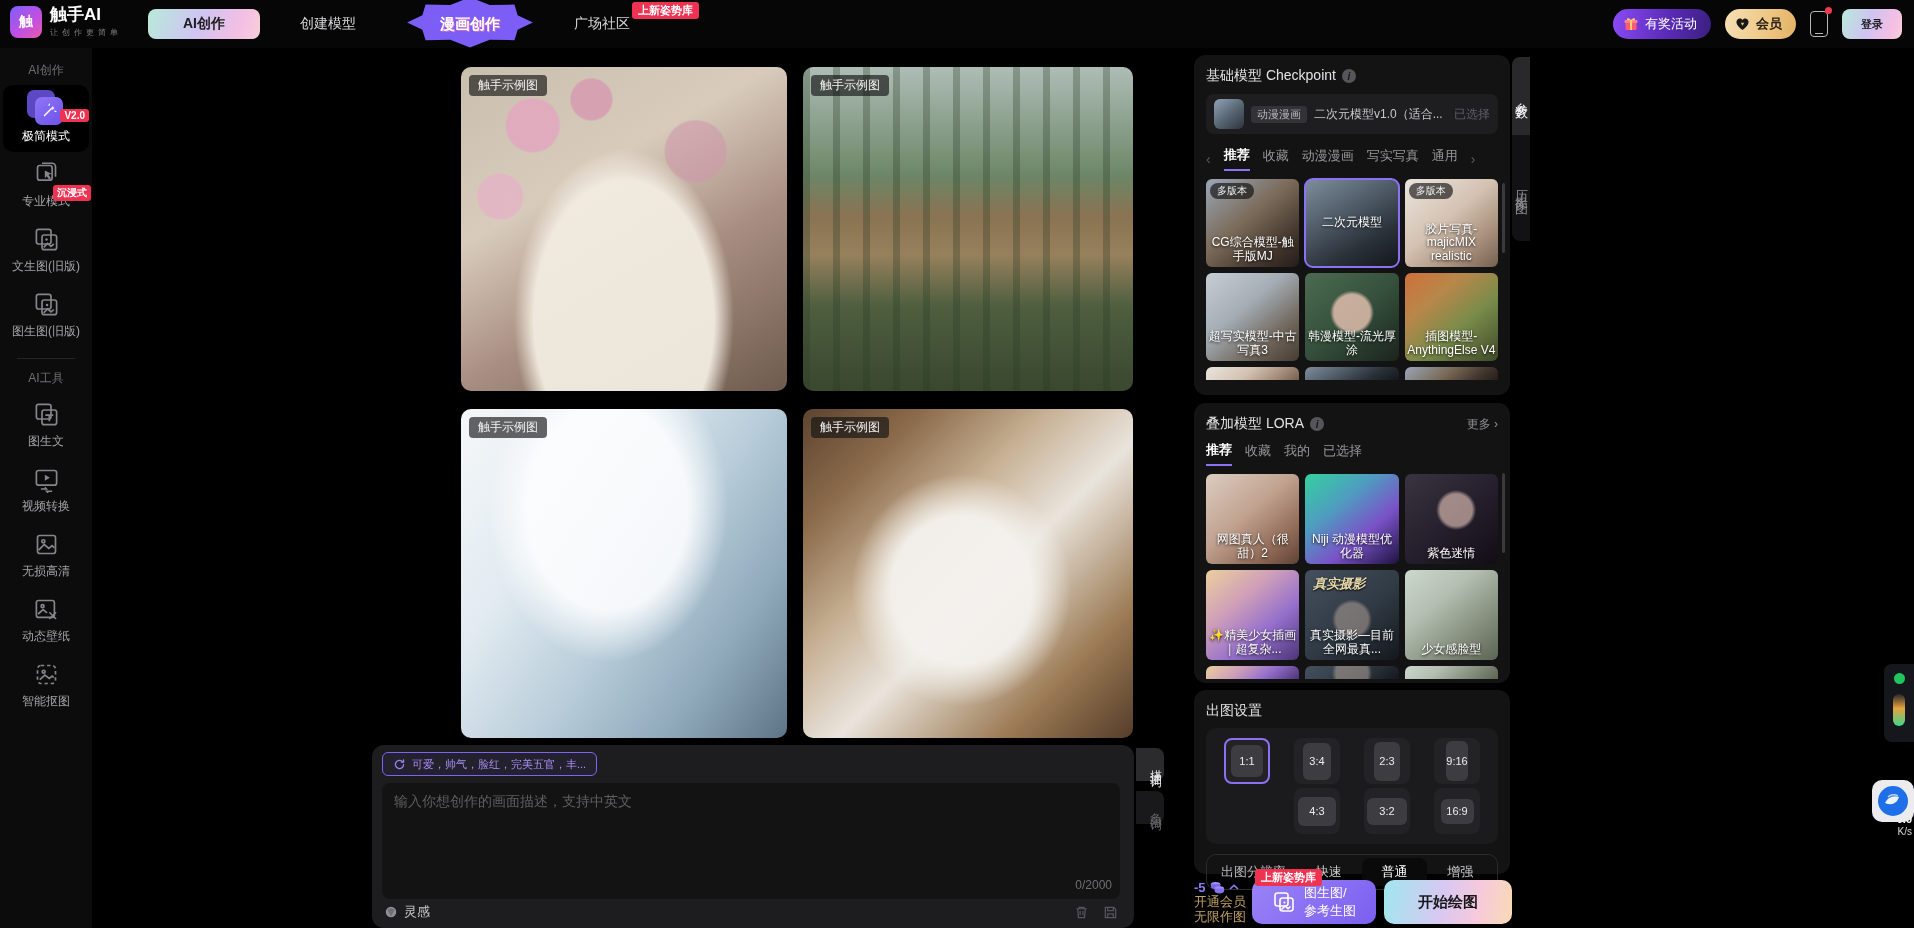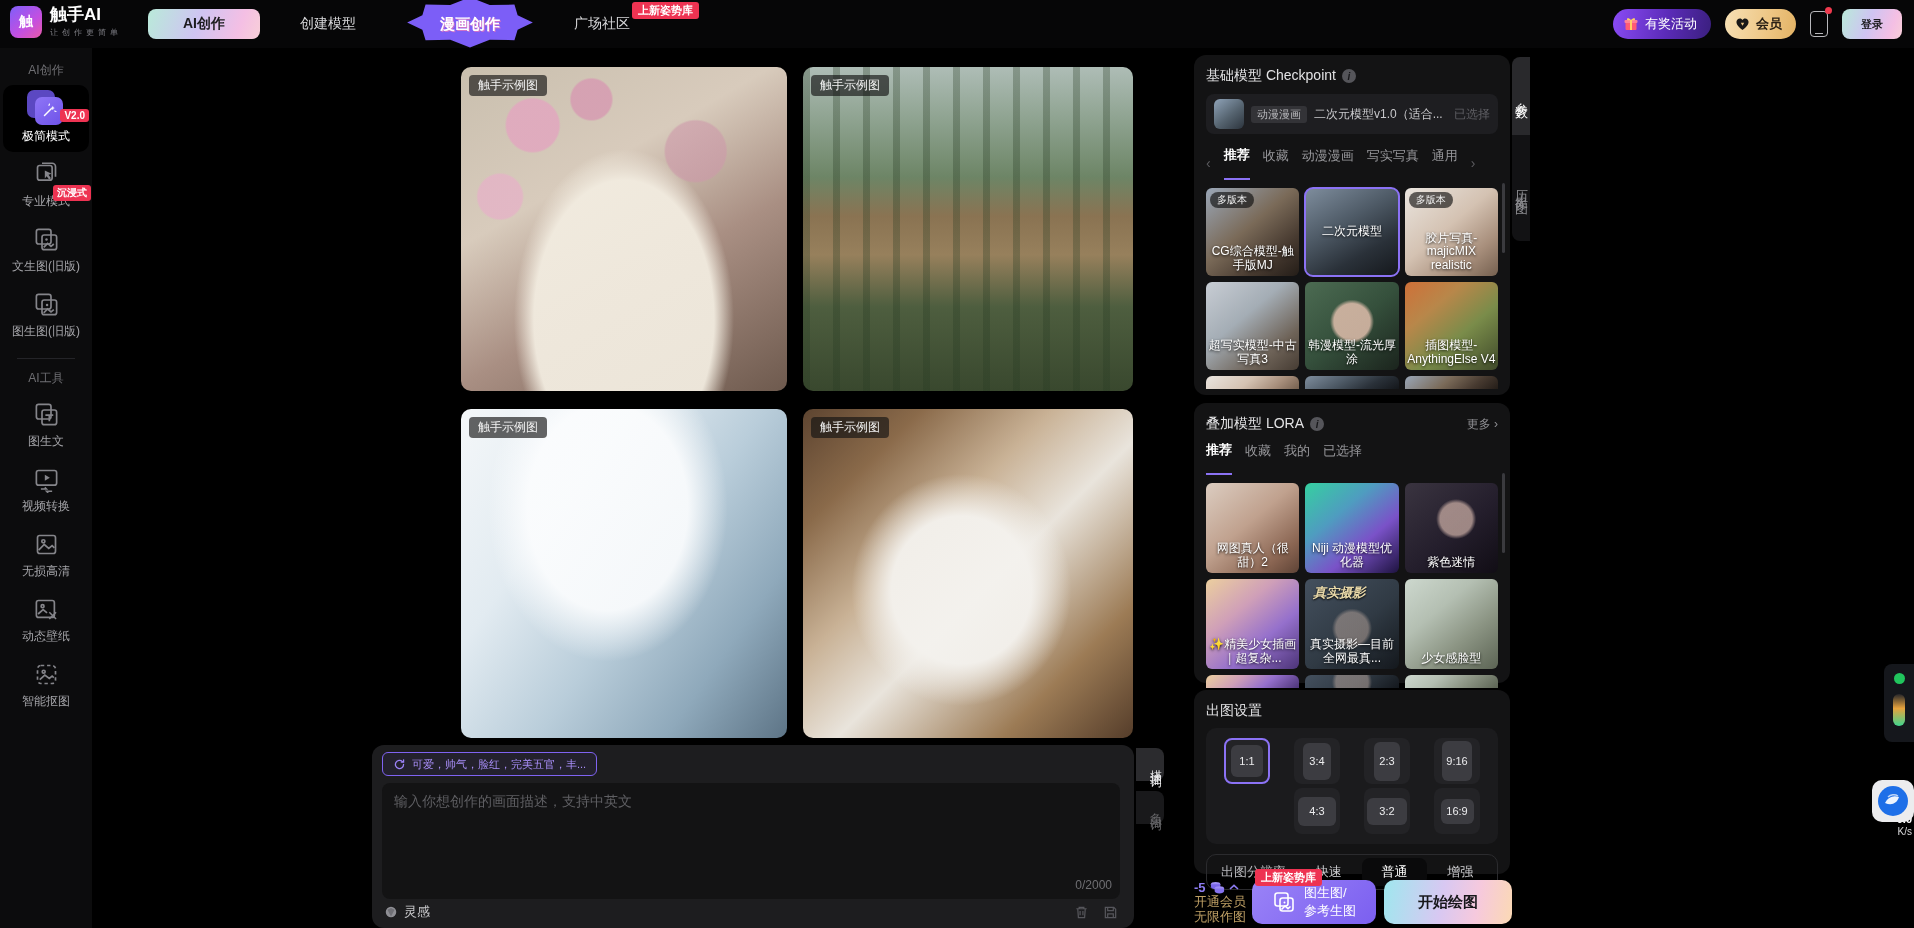--- a/index.html
+++ b/index.html
@@ -103,21 +103,21 @@
     align-items:center; justify-content:center; }
   .info-i::after { content:"i"; color:#17171a; font-size:10px; font-weight:bold; font-style:italic; }
   .sel-bar { margin-top:9px; height:40px; background:#1e1e21; border-radius:8px; display:flex; align-items:center;
     gap:7px; padding:0 8px; cursor:pointer; }
   .sel-thumb { width:30px; height:30px; border-radius:6px; background:linear-gradient(140deg,#8fa3b8,#55636f 55%,#2c343d); flex:none; }
   .sel-tag { background:#333337; color:#b9b9bd; font-size:11px; padding:1px 6px; border-radius:3px; flex:none; }
   .sel-name { color:#c9c9cc; font-size:12px; white-space:nowrap; overflow:hidden; text-overflow:ellipsis; flex:1; }
   .sel-status { color:#5f5f64; font-size:12px; flex:none; }
   .tabrow { display:flex; align-items:center; gap:13px; margin-top:12px; font-size:13px; color:#97979b; }
   .tabrow .arrow { color:#5c5c60; font-size:14px; cursor:pointer; }
-  .tabrow .tb { cursor:pointer; padding-bottom:14px; }
+  .tabrow .tb { cursor:pointer; padding-bottom:5px; }
   .tabrow .tb.on { color:#fff; font-weight:bold; border-bottom:2px solid #8b72f5; }
   .cgrid { display:grid; grid-template-columns:repeat(3,1fr); gap:6px; margin-top:8px; }
   .ccard { height:88px; border-radius:6px; position:relative; overflow:hidden; cursor:pointer; }
   .lcard { height:90px; }
   .ccard.sel { outline:2px solid #8b72f5; outline-offset:-1px; border-radius:8px; }
   .cname { position:absolute; left:2px; right:2px; bottom:3px; text-align:center; font-size:12px; line-height:1.15;
     color:#fff; font-weight:500; text-shadow:0 1px 3px rgba(0,0,0,.95); }
   .cname.center { top:50%; bottom:auto; transform:translateY(-50%); }
   .cbadge { position:absolute; top:4px; left:4px; background:rgba(8,8,8,.62); color:#f0f0f0; font-size:10px;
     padding:1px 7px; border-radius:9px; }
@@ -140,21 +140,21 @@
 
   
   .ratio-box { margin-top:8px; background:#1b1b1d; border-radius:10px; padding:8px 6px;
     display:grid; grid-template-columns:repeat(4,1fr); grid-auto-rows:50px; justify-items:center; align-items:center; }
   .rtile { width:46px; height:46px; background:#232326; border-radius:8px; display:flex;
     align-items:center; justify-content:center; cursor:pointer; }
   .rtile .shape { background:#3c3c41; border-radius:6px; display:flex; align-items:center; justify-content:center;
     color:#ececee; font-size:11px; white-space:nowrap; }
   .rtile.sel { border:2px solid #8b72f5; }
   .r11 .shape{width:32px;height:32px;} .r34 .shape{width:28px;height:37px;} .r23 .shape{width:26px;height:39px;}
-  .r916 .shape{width:30px;height:40px;} .r43 .shape{width:38px;height:29px;} .r32 .shape{width:40px;height:27px;}
+  .r916 .shape{width:22px;height:40px;} .r43 .shape{width:38px;height:29px;} .r32 .shape{width:40px;height:27px;}
   .r169 .shape{width:33px;height:25px;}
   .res-row { margin-top:10px; border:1px solid #2b2b2e; border-radius:10px; height:36px;
     display:flex; align-items:center; padding:0 4px; }
   .res-label { margin:0 10px; color:#b9b9bd; font-size:13px; flex:none; }
   .res-opts { flex:1; display:flex; }
   .res-opt { flex:1; text-align:center; color:#cfcfd2; font-size:13px; padding:5px 0; cursor:pointer; }
   .res-opt.sel { background:#0a0a0b; border-radius:8px; color:#fff; }
 
   
   .rfooter { position:absolute; left:1194px; top:876px; width:318px; height:52px; display:flex; align-items:center; }

